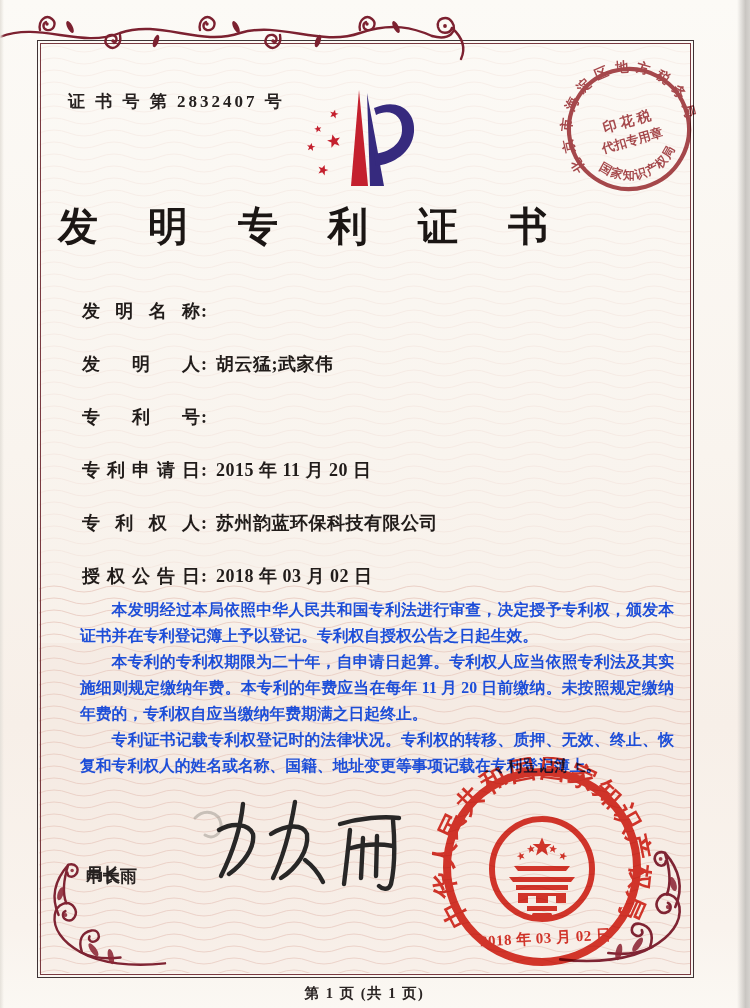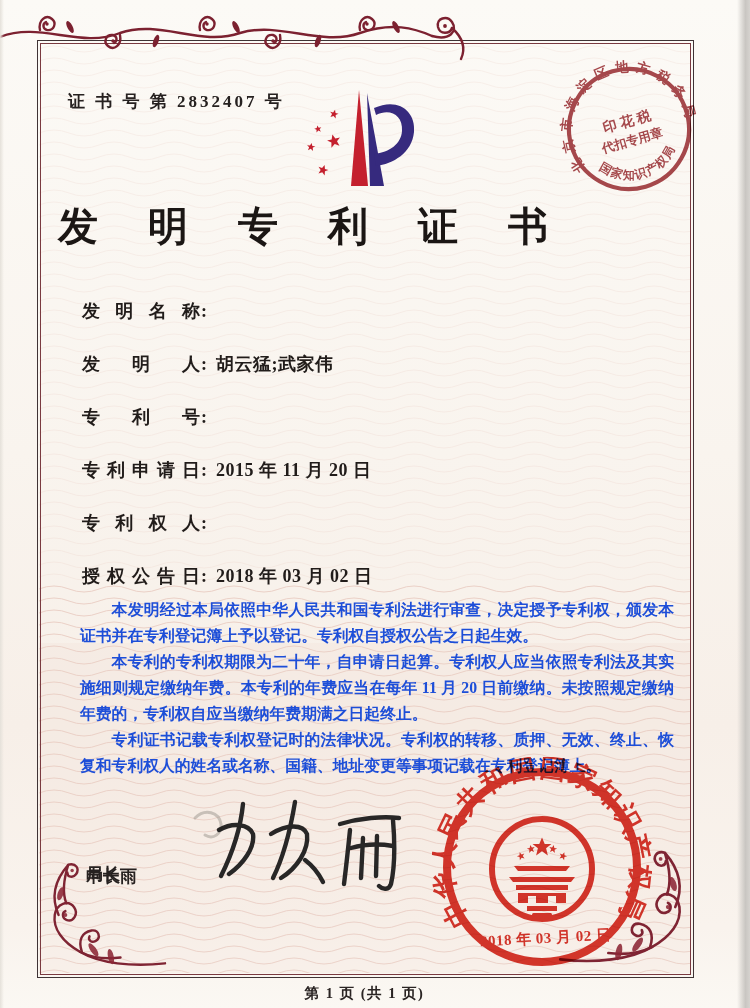--- a/index.html
+++ b/index.html
@@ -161,20 +161,21 @@
       <span class="field-colon">:</span>
   </div>
   <div class="field-row">
     <span class="field-label">专利申请日</span>
       <span class="field-colon">:</span>
       <span class="field-value">2015 年 11 月 20 日</span>
   </div>
   <div class="field-row">
     <span class="field-label">专利权人</span>
       <span class="field-colon">:</span>
+      <span class="field-value">苏州韵蓝环保科技有限公司</span>
   </div>
   <div class="field-row">
     <span class="field-label">授权公告日</span>
       <span class="field-colon">:</span>
       <span class="field-value">2018 年 03 月 02 日</span>
   </div>
 </div>
 
 <div class="body-text">
   <p>本发明经过本局依照中华人民共和国专利法进行审查，决定授予专利权，颁发本证书并在专利登记簿上予以登记。专利权自授权公告之日起生效。</p>

